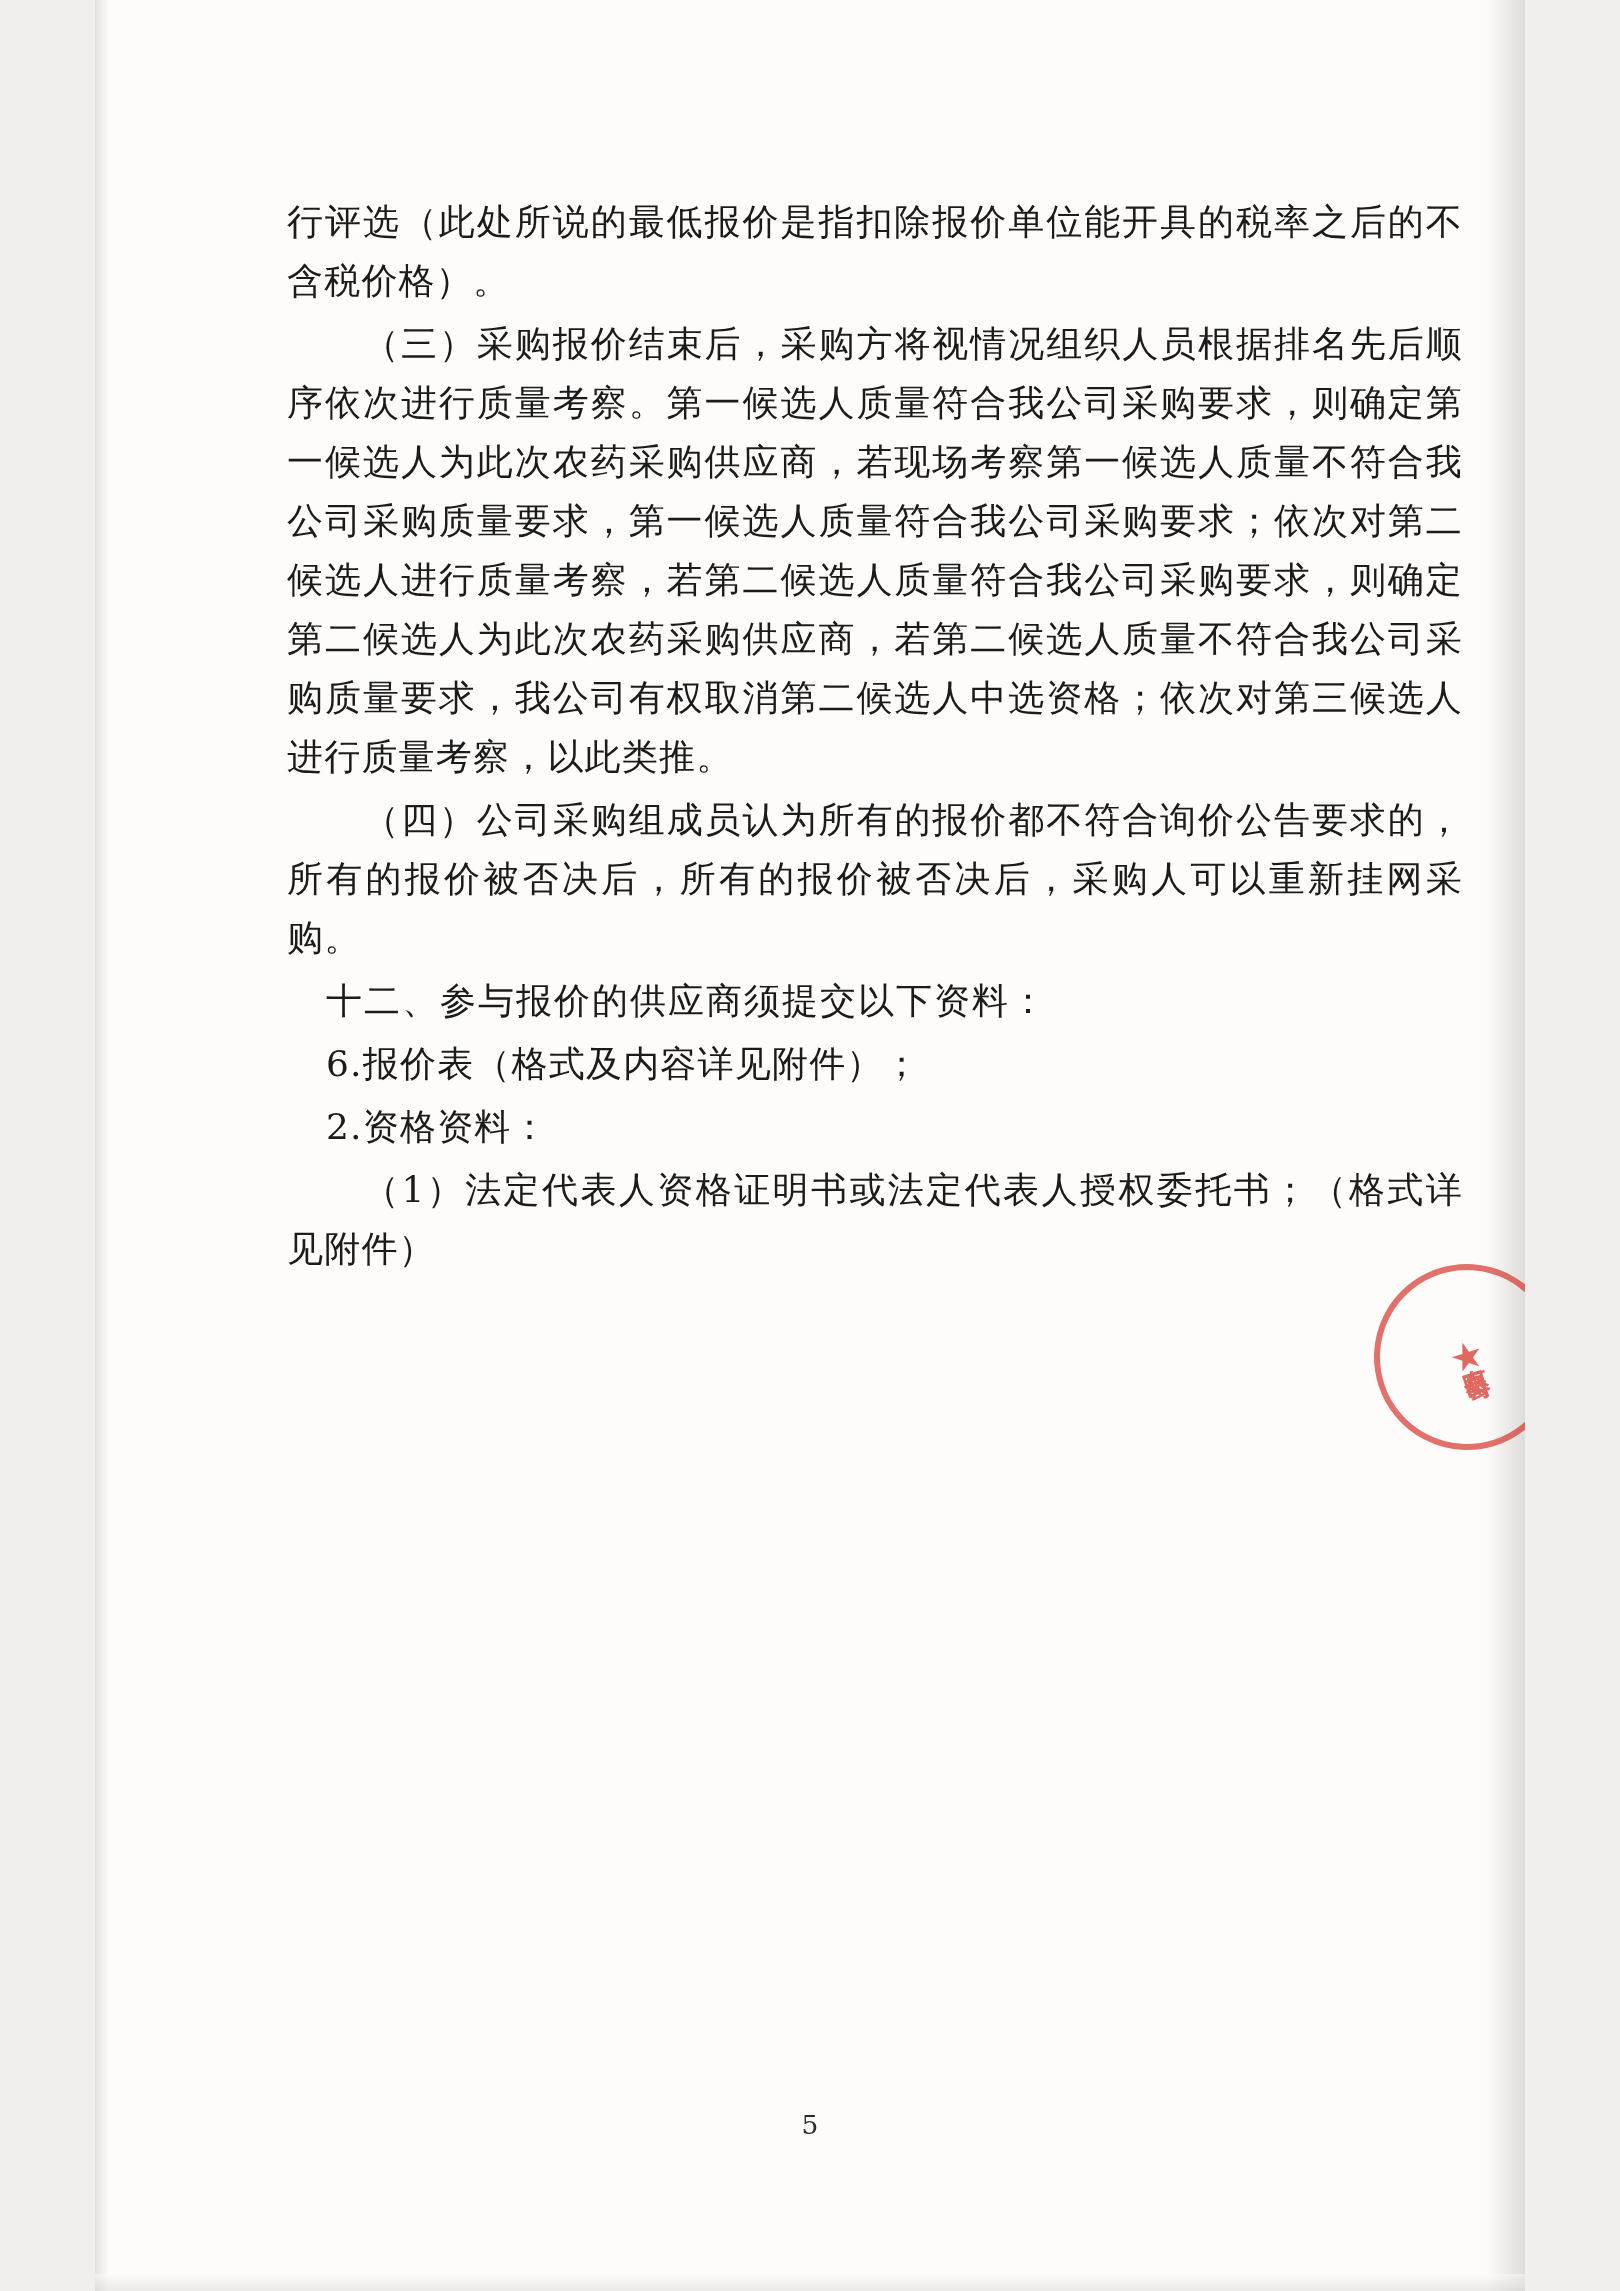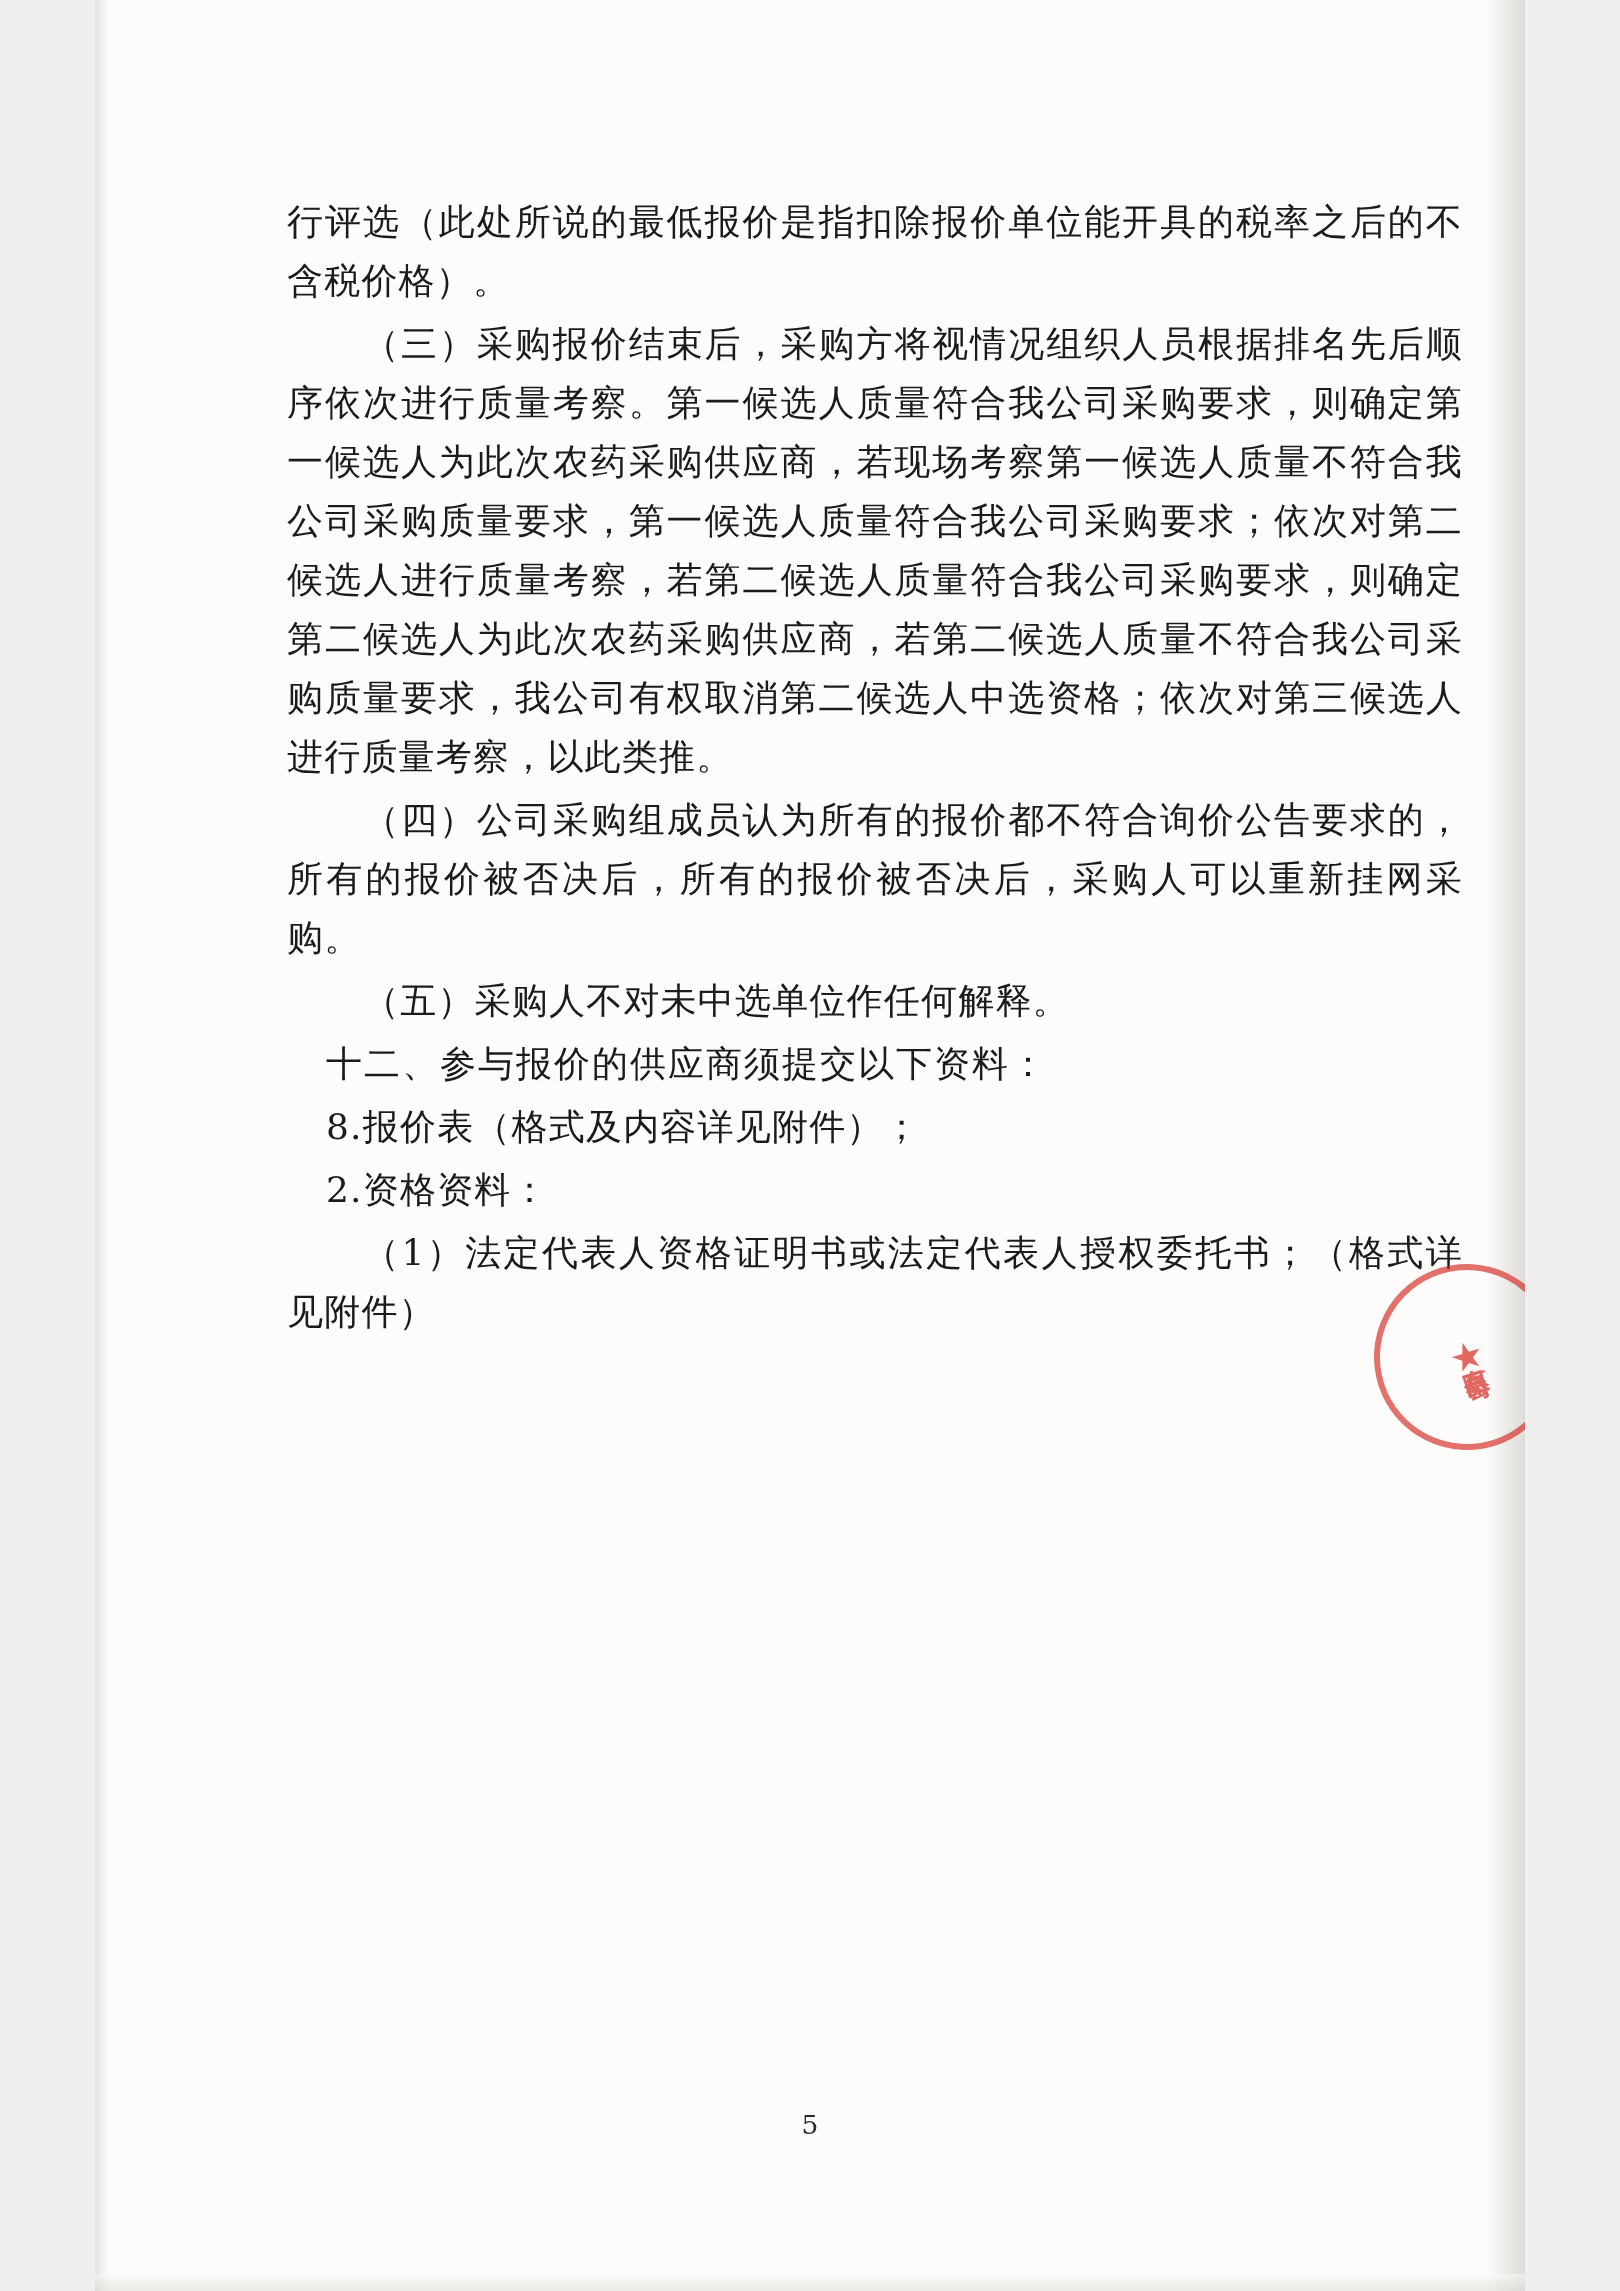--- a/index.html
+++ b/index.html
@@ -127,25 +127,24 @@
 
   <div class="content">
 
     <p class="para noindent">行评选（此处所说的最低报价是指扣除报价单位能开具的税率之后的不含税价格）。</p>
 
 
     <p class="para indent2">（三）采购报价结束后，采购方将视情况组织人员根据排名先后顺序依次进行质量考察。第一候选人质量符合我公司采购要求，则确定第一候选人为此次农药采购供应商，若现场考察第一候选人质量不符合我公司采购质量要求，第一候选人质量符合我公司采购要求；依次对第二候选人进行质量考察，若第二候选人质量符合我公司采购要求，则确定第二候选人为此次农药采购供应商，若第二候选人质量不符合我公司采购质量要求，我公司有权取消第二候选人中选资格；依次对第三候选人进行质量考察，以此类推。</p>
 
     <p class="para indent2">（四）公司采购组成员认为所有的报价都不符合询价公告要求的，所有的报价被否决后，所有的报价被否决后，采购人可以重新挂网采购。</p>
 
-    <p class="para indent2">（五）采购人不对未中选单位作任何解释。</p>
 
     <p class="para heading">十二、参与报价的供应商须提交以下资料：</p>
 
-    <p class="para indent1">8.报价表（格式及内容详见附件）；</p>
+    <p class="para indent1">6.报价表（格式及内容详见附件）；</p>
 
     <p class="para indent1">2.资格资料：</p>
 
     <p class="para indent2">（1）法定代表人资格证明书或法定代表人授权委托书；（格式详见附件）</p>
 
   </div>
 
   <div class="seal">
     <div class="ring"></div>
     <div class="star">★</div>

